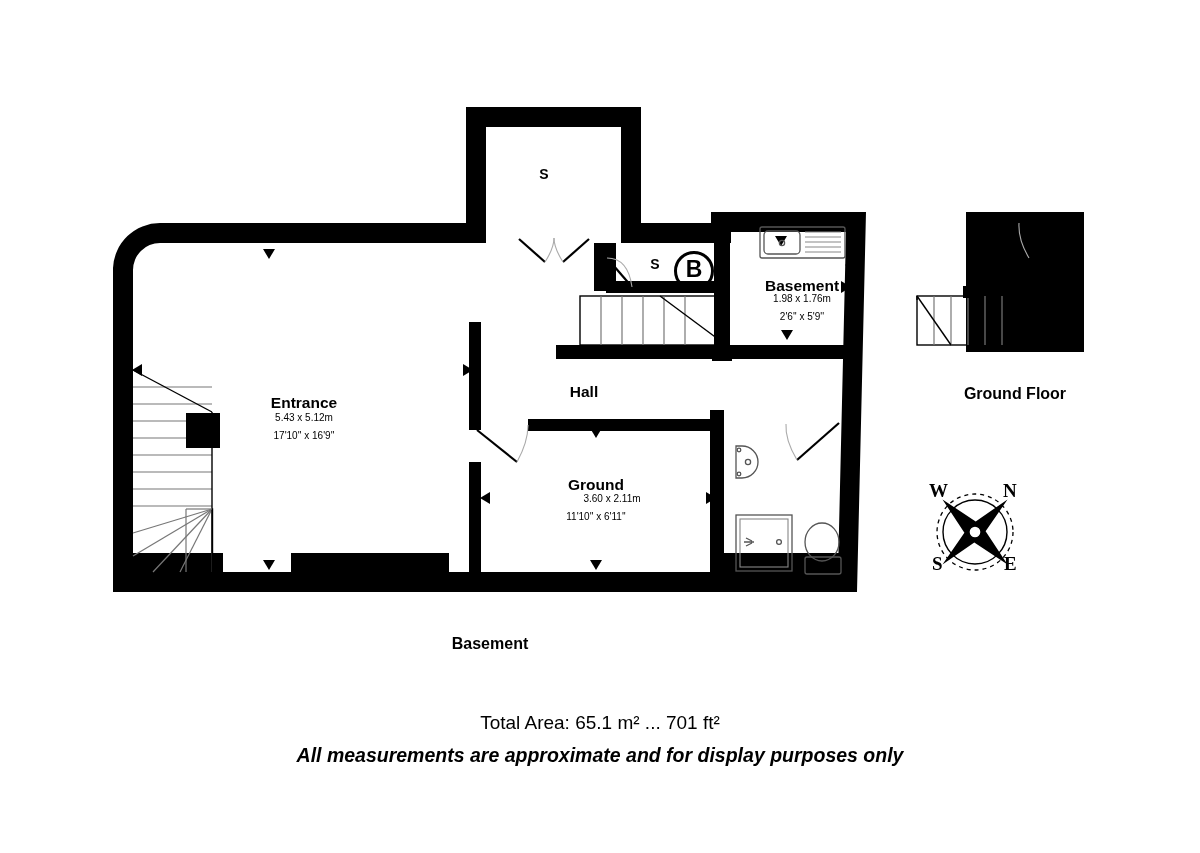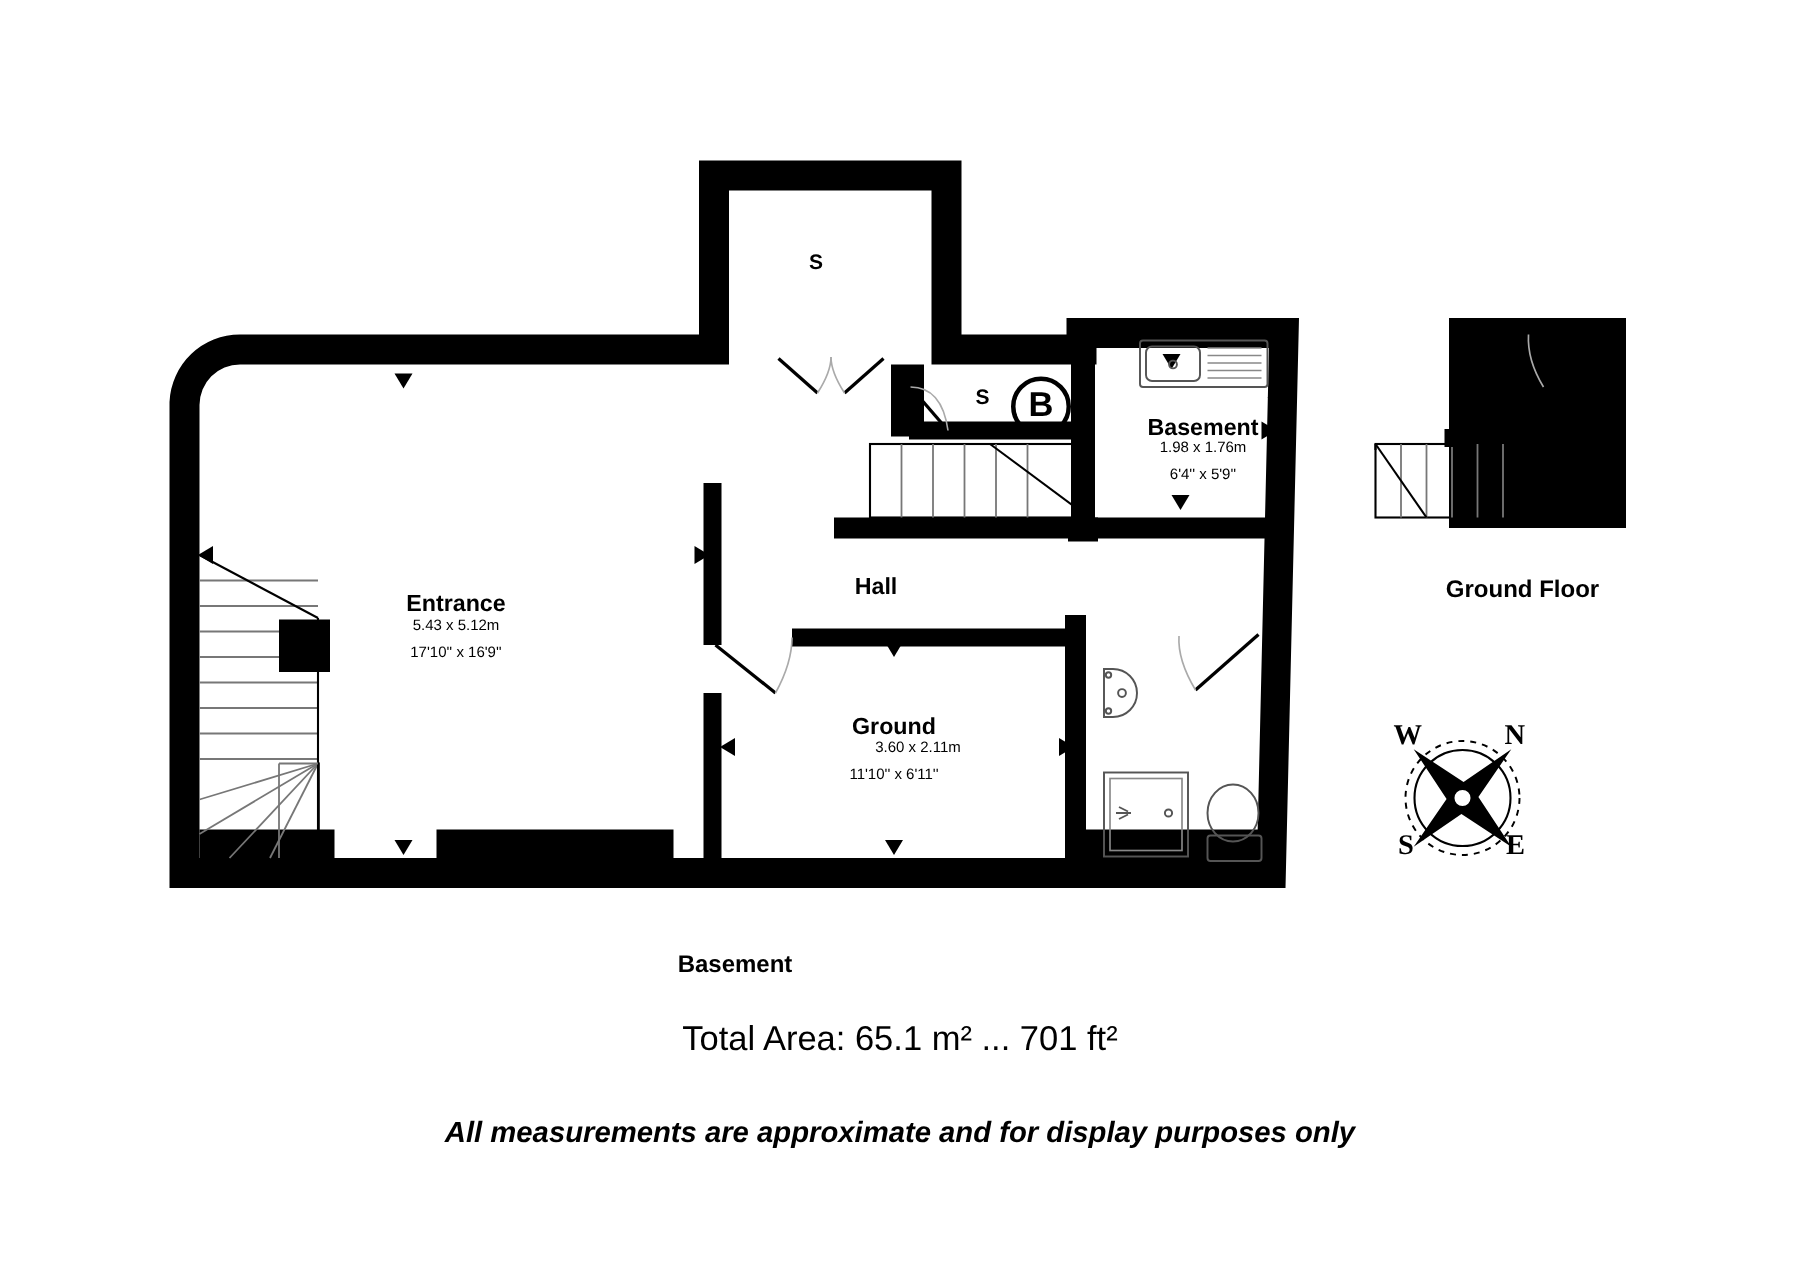--- a/index.html
+++ b/index.html
@@ -24,21 +24,21 @@
 
   .lbl{position:absolute;text-align:center;line-height:1.28;white-space:nowrap;}
   .rname{font-size:15.5px;font-weight:bold;}
   .rdim{font-size:10px;font-weight:normal;}
   .sml{font-size:14px;font-weight:bold;}
   .floorname{font-size:16px;font-weight:bold;}
   .bcircle{
     position:absolute;width:34px;height:34px;border:3px solid #000;border-radius:50%;
     font-size:23px;font-weight:bold;line-height:30px;text-align:center;
   }
-  .total{position:absolute;width:100%;text-align:center;font-size:23px;}
+  .total{position:absolute;width:100%;text-align:center;font-size:19px;margin-top:33px;}
   .disclaim{position:absolute;width:100%;text-align:center;font-size:19.5px;font-weight:bold;}
   .compass-lbl{position:absolute;font-size:19px;font-weight:bold;font-family:"Liberation Serif",serif;}
 </style>
 </head>
 <body>
 
 <div id="stage">
 
   <svg class="plan" viewBox="0 0 1200 853">
 
@@ -250,21 +250,21 @@
   <div class="lbl rdim" style="left:204px;top:430px;width:200px;">17'10'' x 16'9''</div>
 
   <div class="lbl rname" style="left:524px;top:382px;width:120px;">Hall</div>
 
   <div class="lbl rname" style="left:496px;top:475px;width:200px;">Ground</div>
   <div class="lbl rdim" style="left:512px;top:493px;width:200px;">3.60 x 2.11m</div>
   <div class="lbl rdim" style="left:496px;top:511px;width:200px;">11'10'' x 6'11''</div>
 
   <div class="lbl rname" style="left:732px;top:276px;width:140px;">Basement</div>
   <div class="lbl rdim" style="left:732px;top:293px;width:140px;">1.98 x 1.76m</div>
-  <div class="lbl rdim" style="left:732px;top:311px;width:140px;">6'4'' x 5'9''</div>
+  <div class="lbl rdim" style="left:732px;top:311px;width:140px;">2'6'' x 5'9''</div>
 
   <div class="lbl floorname" style="left:390px;top:624px;width:200px;margin-top:10px;">Basement</div>
 
   <div class="lbl rname" style="left:963px;top:260px;width:120px;">Entrance</div>
   <div class="lbl rname" style="left:963px;top:278px;width:120px;">Hall</div>
 
   <div class="lbl floorname" style="left:925px;top:384px;width:180px;">Ground Floor</div>
 
   <div class="compass-lbl" style="left:929px;top:480px;">W</div>
   <div class="compass-lbl" style="left:1003px;top:480px;">N</div>

